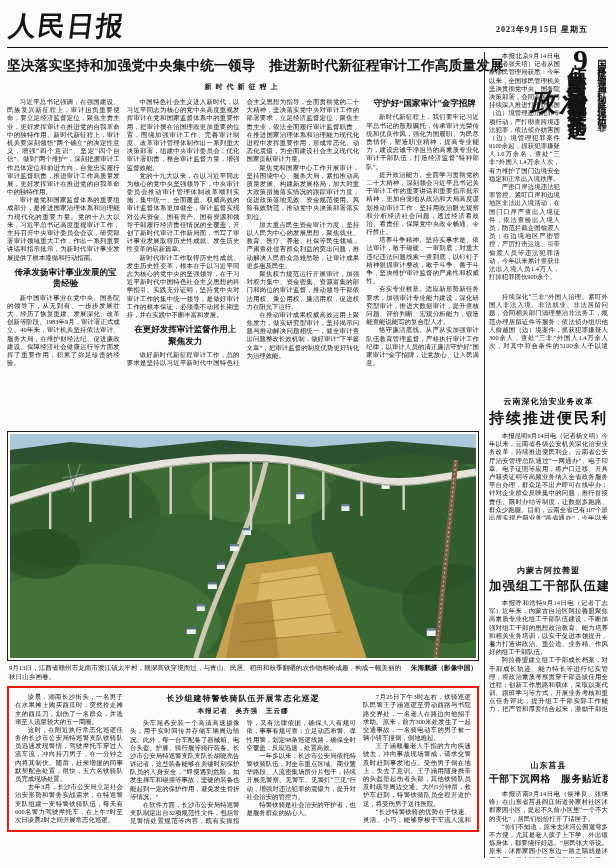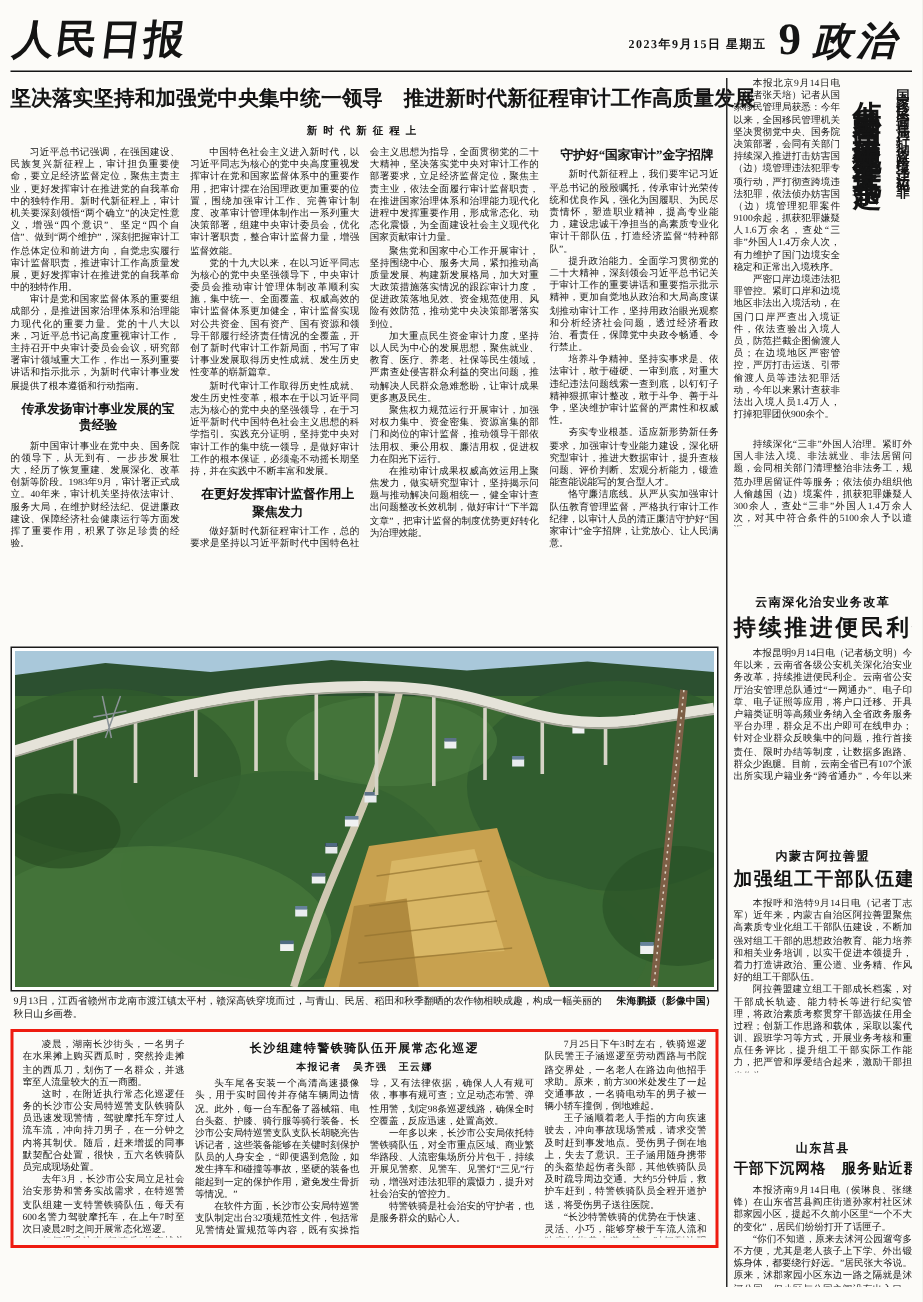--- a/index.html
+++ b/index.html
@@ -10,21 +10,21 @@
     font-family:"Liberation Serif", serif;
     padding:4px 7px 6px 7px;
   }
   
   .header { position:relative; height:44px; border-bottom:1.6px solid #151515; }
   .masthead {
     position:absolute; left:2px; top:4px;
     font-family:"DejaVu Serif", serif; font-weight:900; font-size:27px;
     transform:skewX(-7deg); letter-spacing:2px; white-space:nowrap;
   }
-  .header-right { position:absolute; right:8px; top:6px; display:flex; align-items:flex-start; gap:8px; }
+  .header-right { position:absolute; right:20px; top:6px; display:flex; align-items:flex-end; gap:8px;flex-direction:column; }
   .pub-date { font-size:8px; font-weight:bold; letter-spacing:1px; margin-top:14px; }
   .page-no { font-size:30px; font-weight:900; font-family:"Liberation Serif", serif; }
   .section-name { font-size:26px; font-weight:900; letter-spacing:3px;font-style:italic; }
   .corner-bracket {
     position:absolute; right:-14px; top:0px; width:13px; height:46px;
     border:1.6px solid transparent; border-right-color:#151515; border-radius:50%;
   }
   
   .content { display:flex; margin-top:4px; height:806px; }
   .left-col { width:472px; flex:none; }

